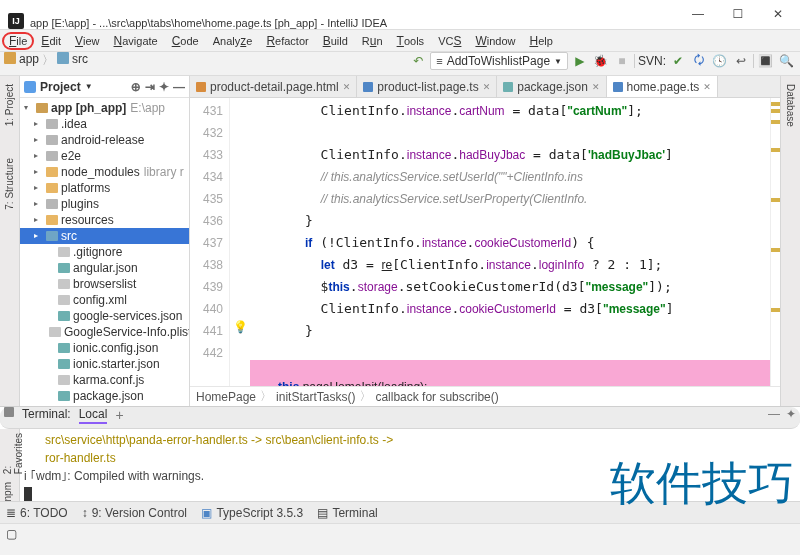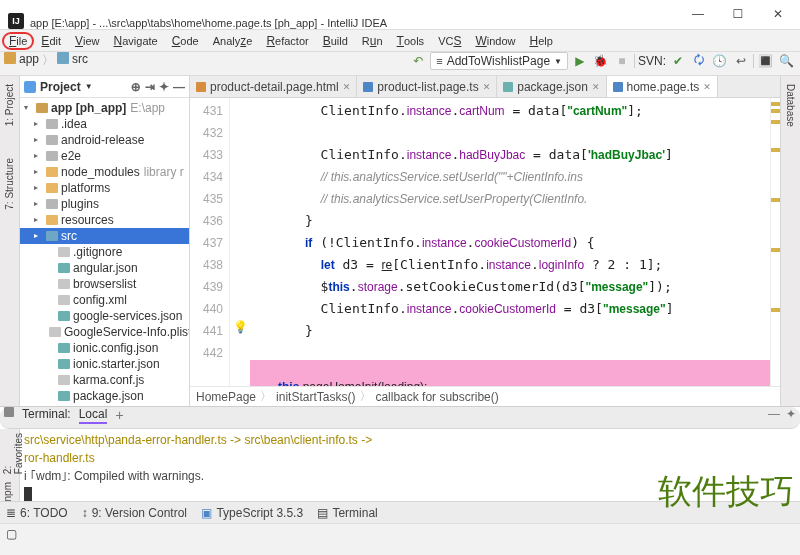--- a/index.html
+++ b/index.html
@@ -79,29 +79,29 @@
 .terminal-wrap { border-top: 1px solid #cfcfcf; background: #fff; }
 .term-tabs { height: 22px; display: flex; align-items: flex-start; background: #ececec; border-bottom: 1px solid #d6d6d6; padding: 0 4px; gap: 8px; font-size: 11px; border-radius: 9px; }
 .term-tabs .tt-ic { width: 10px; height: 10px; background: #888; border-radius: 1px; }
 .term-tabs .plus { font-size: 14px; color: #777; }
 .term-tabs .right-actions { margin-left: auto; display: flex; gap: 6px; color: #777; font-size: 10px; }
 
 .term-body { display: flex; height: 72px; }
 .term-left { width: 20px; background: #eceaea; border-right: 1px solid #d6d6d6; display: flex; flex-direction: column; }
 .term-left .vtab { writing-mode: vertical-rl; transform: rotate(180deg); font-size: 10px; color: #444; padding: 4px 2px; }
 .term-out { flex: 1; font-family: Consolas, monospace; font-size: 13px; line-height: 18px; padding: 2px 4px; background: #fff; color: #444; overflow: hidden; white-space: pre; }
-.term-out .ye { color: #a68a00; }
+.term-out .ye { color: #a68a00; margin-left: 21px; }
 .term-out .cursor { display: inline-block; width: 8px; height: 14px; background: #333; vertical-align: text-bottom; }
 
 .tool-window-bar { height: 22px; display: flex; align-items: center; background: #ececec; border-top: 1px solid #d6d6d6; padding: 0 6px; gap: 14px; font-size: 11px; color: #444; }
 .tool-window-bar .twi { display: flex; align-items: center; gap: 4px; }
 
 .statusbar { height: 21px; display: flex; align-items: center; background: #f2f2f2; border-top: 1px solid #ddd; padding: 0 6px; font-size: 11px; color: #444; gap: 8px; }
 
-.watermark { position: absolute; right: 6px; bottom: 40px; font-size: 34px; color: #4d7c0f; font-family: "SimSun", serif; pointer-events: none; }
+.watermark { position: absolute; right: 6px; bottom: 40px; font-size: 46px; color: #0369a1; font-family: "SimSun", serif; pointer-events: none; }
 </style>
 </head>
 <body>
 
 <div class="titlebar">
   <div class="appicon">IJ</div>
   <div class="title">app [E:\app] - ...\src\app\tabs\home\home.page.ts [ph_app] - IntelliJ IDEA</div>
   <div class="winbtns">
     <div class="winbtn">—</div>
     <div class="winbtn">☐</div>

